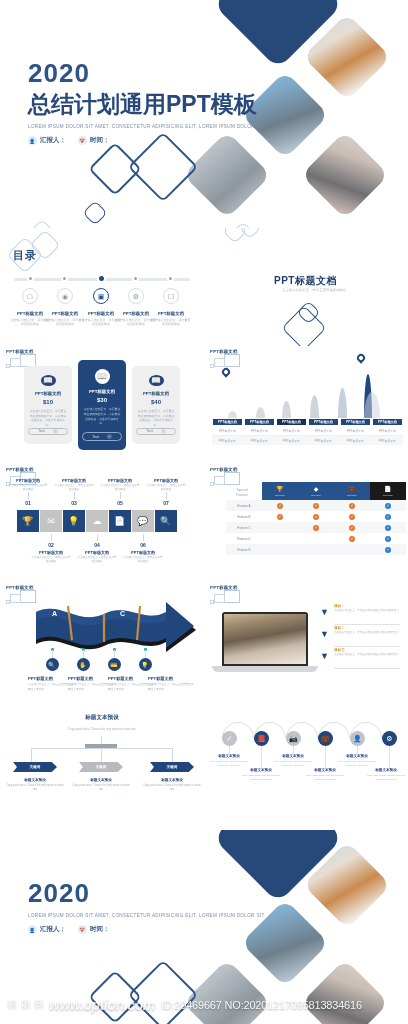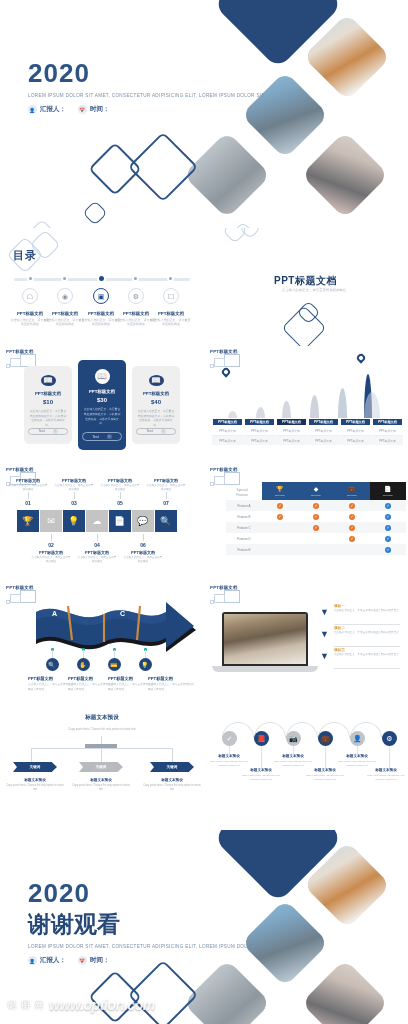--- a/index.html
+++ b/index.html
@@ -218,20 +218,21 @@
       </div>
     <div class="pd ph-c" style="left:196px;top:144px;width:62px;height:62px">
         <i class="ph-c"></i>
       </div>
     <div class="pd ph-d" style="left:314px;top:144px;width:62px;height:62px">
         <i class="ph-d"></i>
       </div>
 
     <div style="position:absolute;left:28px;top:58px">
       <div class="cover-year">2020</div>
+      <div class="cover-title">总结计划通用PPT模板</div>
       <div class="cover-sub">LOREM IPSUM DOLOR SIT AMET, CONSECTETUR ADIPISICING ELIT, LOREM IPSUM DOLOR SIT</div>
       <div class="cover-meta">
         <div class="meta-chip">
           <span class="meta-ic">👤</span>
           <span class="meta-tx">汇报人：</span>
         </div>
         <div class="meta-chip">
           <span class="meta-ic">📅</span>
           <span class="meta-tx">时间：</span>
         </div>
@@ -726,21 +727,20 @@
       </div>
     <div class="pd ph-c" style="left:196px;top:142px;width:62px;height:62px">
         <i class="ph-c"></i>
       </div>
     <div class="pd ph-d" style="left:314px;top:142px;width:62px;height:62px">
         <i class="ph-d"></i>
       </div>
 
     <div style="position:absolute;left:28px;top:48px">
       <div class="cover-year">2020</div>
-      <div class="cover-title">谢谢观看</div>
       <div class="cover-sub">LOREM IPSUM DOLOR SIT AMET, CONSECTETUR ADIPISICING ELIT, LOREM IPSUM DOLOR SIT</div>
       <div class="cover-meta">
         <div class="meta-chip">
           <span class="meta-ic">👤</span>
           <span class="meta-tx">汇报人：</span>
         </div>
         <div class="meta-chip">
           <span class="meta-ic">📅</span>
           <span class="meta-tx">时间：</span>
         </div>
@@ -752,15 +752,16 @@
 
   </div>
 
   <div id="watermark">
     <span class="wm-logo">
       <span>昵</span>
       <span>图</span>
       <span>网</span>
     </span>
     <span class="wm-url">www.option.com</span>
+    <span class="wm-id">ID:20469667 NO:20201217095813834616</span>
   </div>
 
 </div>
 
 </body></html>

